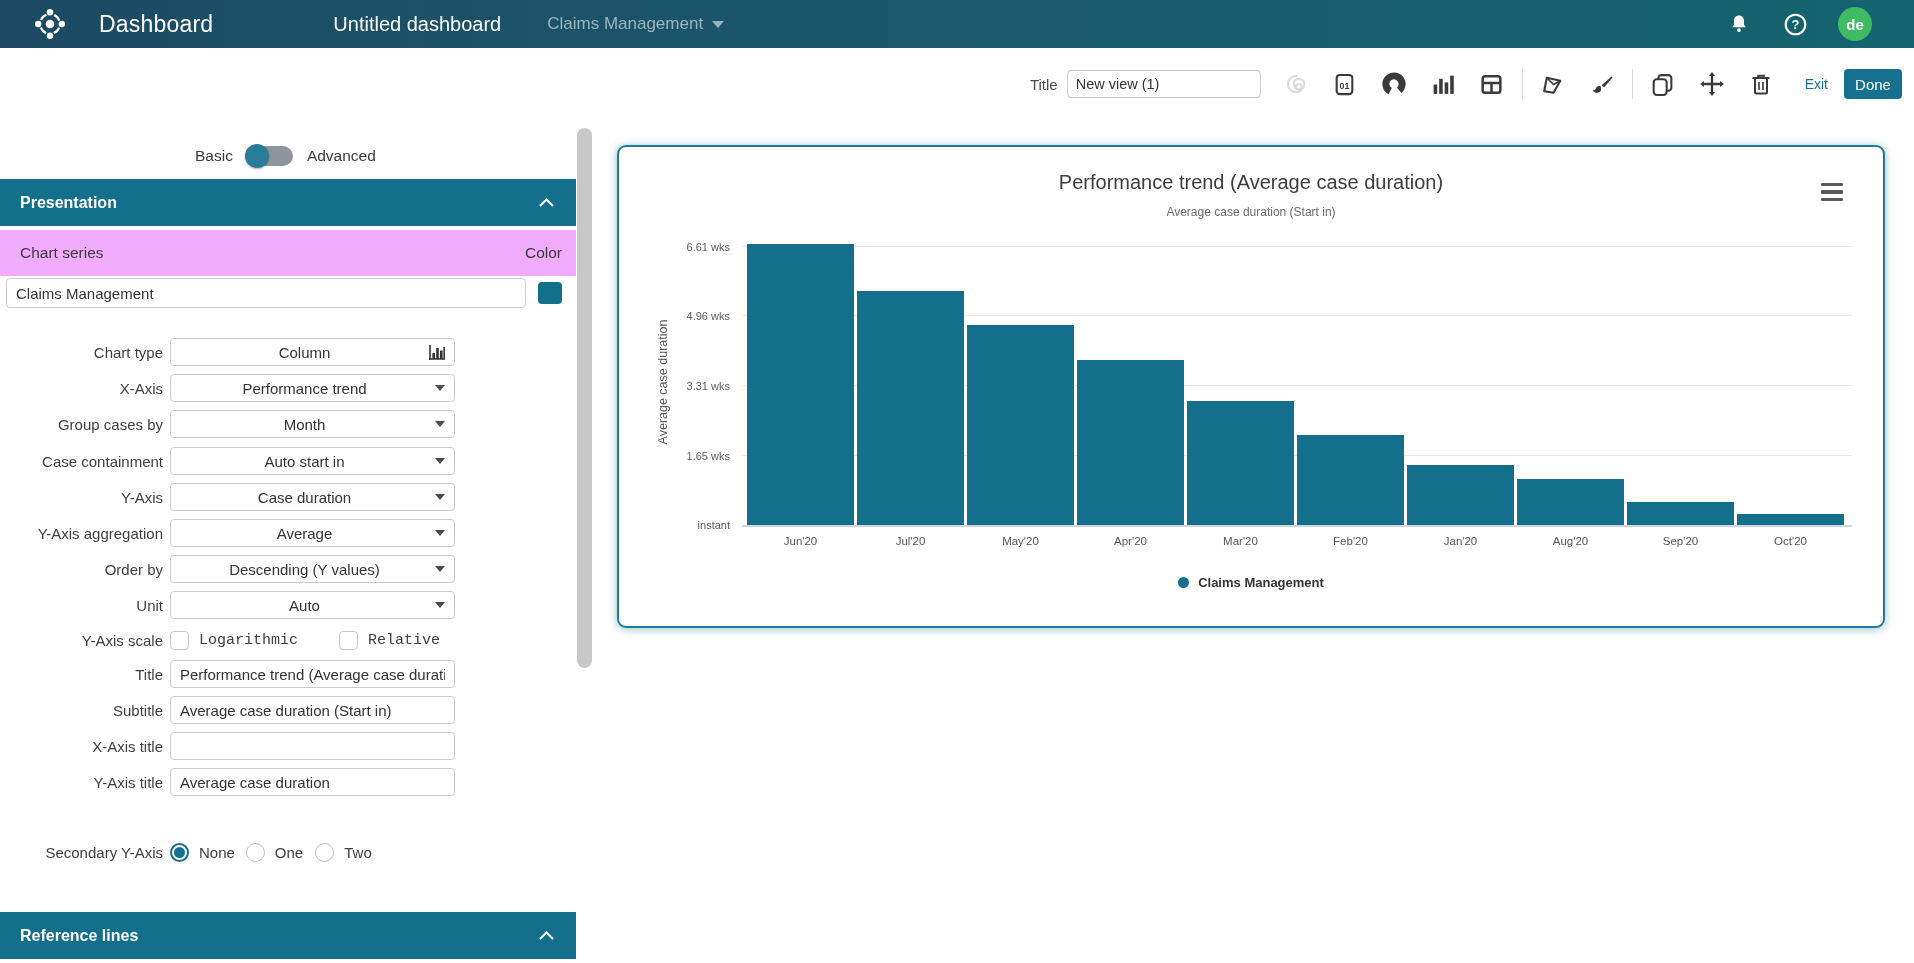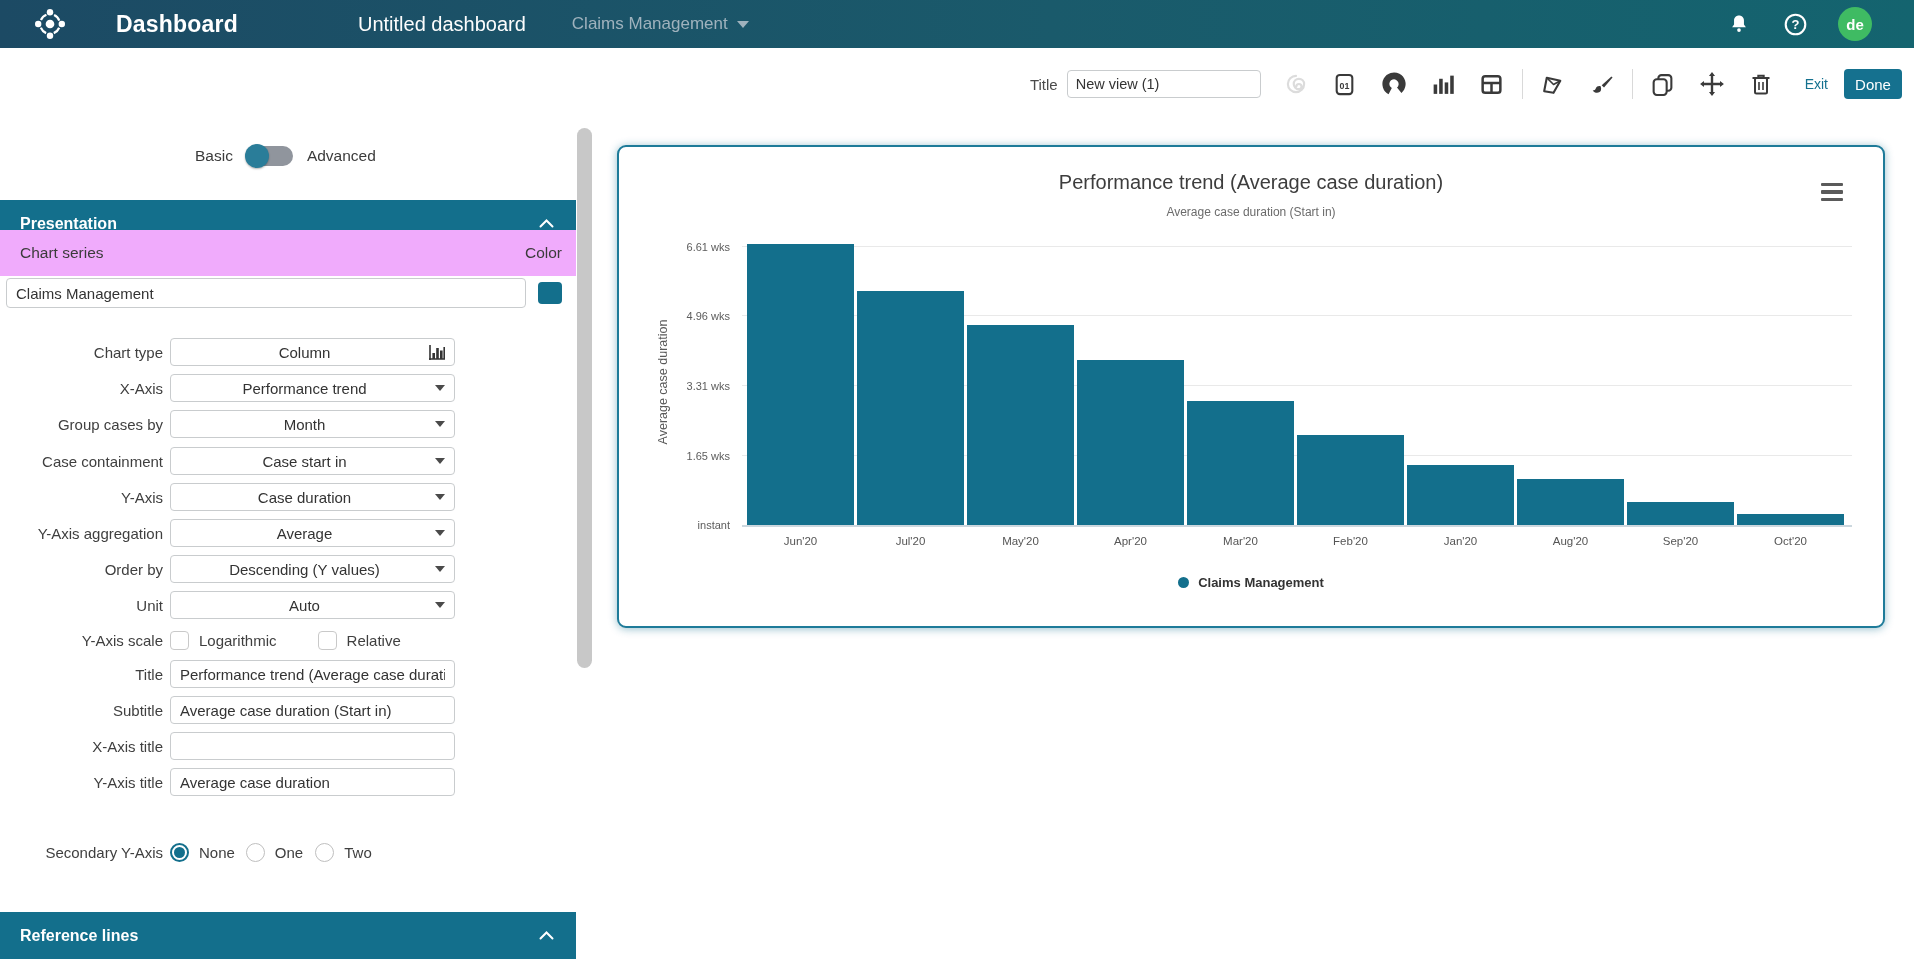--- a/index.html
+++ b/index.html
@@ -4,21 +4,21 @@
 <style>
   html,body{margin:0;padding:0;background:#fff;}
   .app{position:relative;width:1914px;height:963px;overflow:hidden;
        font-family:"Liberation Sans","DejaVu Sans",sans-serif;color:#3b3b3b;background:#fff;}
 
   
   .topbar{position:absolute;left:0;top:0;width:100%;height:48px;
           background:linear-gradient(90deg,#1c4a64 0%,#1a5a6b 55%,#14646f 100%);
           display:flex;align-items:center;}
   .logo{margin-left:33px;width:34px;height:34px;flex:0 0 auto;}
-  .app-title{margin-left:49px;color:#fff;font-size:23px;font-weight:bold;letter-spacing:.2px;}
+  .app-title{margin-left:32px;color:#fff;font-size:23px;font-weight:normal;letter-spacing:.2px;}
   .dash-name{margin-left:120px;color:#fdfdfd;font-size:20px;font-weight:400;}
   .log-selector{margin-left:46px;color:#9fb2bd;font-size:17px;display:flex;align-items:center;gap:9px;cursor:pointer;}
   .log-selector .caret{width:0;height:0;border-left:6px solid transparent;border-right:6px solid transparent;border-top:7px solid #9fb2bd;}
   .topbar-right{margin-left:auto;display:flex;align-items:center;gap:30px;margin-right:42px;}
   .icon-btn{width:26px;height:26px;display:flex;align-items:center;justify-content:center;cursor:pointer;}
   .avatar{width:34px;height:34px;border-radius:50%;background:#3fbb63;color:#fff;font-size:15px;font-weight:bold;
           display:flex;align-items:center;justify-content:center;cursor:pointer;}
 
   
   .toolbar{position:absolute;left:0;top:48px;width:100%;height:72px;background:#fff;border-bottom:1px solid #ececec;}
@@ -205,21 +205,21 @@
   <div class="sidebar">
 
     <div class="mode-row">
       <span class="mode-label">Basic</span>
       <div class="toggle">
           <div class="knob"></div>
         </div>
       <span class="mode-label">Advanced</span>
     </div>
 
-    <div class="section-bar" style="top:80px;">
+    <div class="section-bar" style="top:59px;">
       <span class="stitle">Presentation</span>
       <svg class="chev" width="15" height="9" viewBox="0 0 15 9" fill="none" stroke="#fff" stroke-width="2" stroke-linecap="round">
           <path d="M1.5 7.5 7.5 1.5 13.5 7.5"></path>
         </svg>
     </div>
 
     <div class="series-hdr">
       <span class="shname">Chart series</span>
       <span class="shcolor">Color</span>
     </div>
@@ -252,21 +252,21 @@
       <div class="flabel">Group cases by</div>
       <div class="fctrl">
         <span class="fval">Month</span>
         <span class="dcaret"></span>
       </div>
     </div>
 
     <div class="frow" style="top:327px;">
       <div class="flabel">Case containment</div>
       <div class="fctrl">
-        <span class="fval">Case start in</span>
+        <span class="fval">Auto start in</span>
         <span class="dcaret"></span>
       </div>
     </div>
 
     <div class="frow" style="top:363px;">
       <div class="flabel">Y-Axis</div>
       <div class="fctrl">
         <span class="fval">Case duration</span>
         <span class="dcaret"></span>
       </div>
@@ -291,21 +291,21 @@
     <div class="frow" style="top:471px;">
       <div class="flabel">Unit</div>
       <div class="fctrl">
         <span class="fval">Auto</span>
         <span class="dcaret"></span>
       </div>
     </div>
 
     <div class="frow" style="top:508px;height:26px;">
       <div class="flabel" style="height:26px;line-height:26px;">Y-Axis scale</div>
-      <div style="position:absolute;left:170px;top:3px;display:flex;align-items:center;">
+      <div style="position:absolute;left:170px;top:3px;display:flex;align-items:center;font-family:Liberation Mono, monospace;">
         <div class="checkbox"></div>
         <span class="cb-label" style="margin-left:10px;">Logarithmic</span>
         <div class="checkbox" style="margin-left:41px;"></div>
         <span class="cb-label" style="margin-left:10px;">Relative</span>
       </div>
     </div>
 
     <div class="frow" style="top:540px;">
       <div class="flabel">Title</div>
       <input class="ftext" value="Performance trend (Average case duration)" style="">

